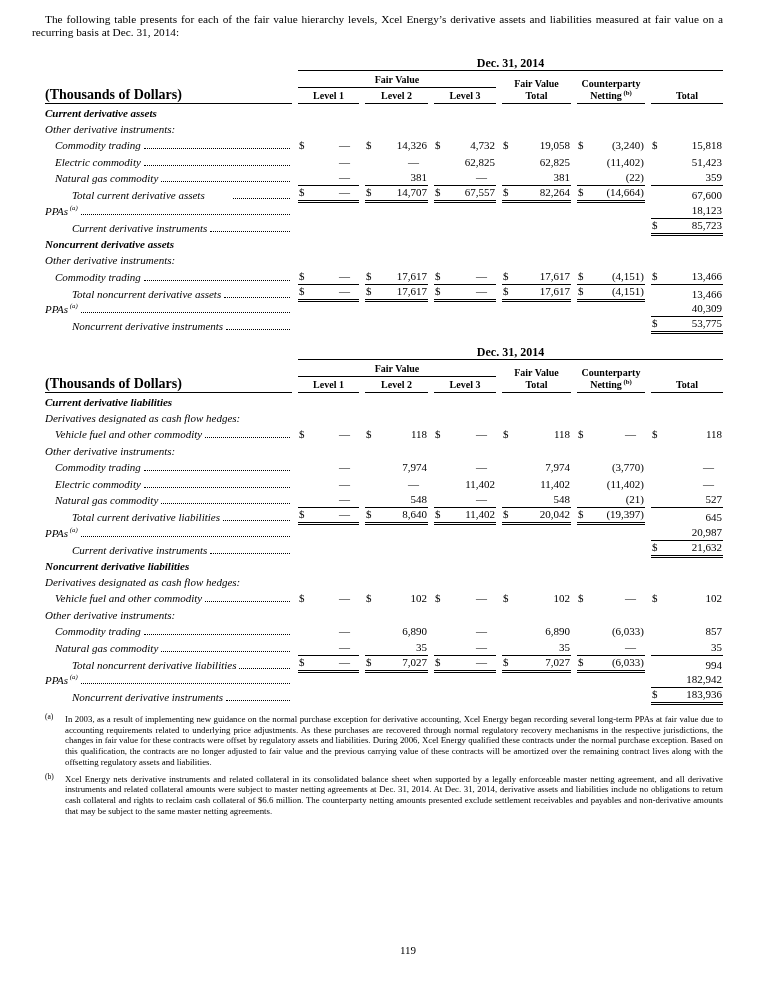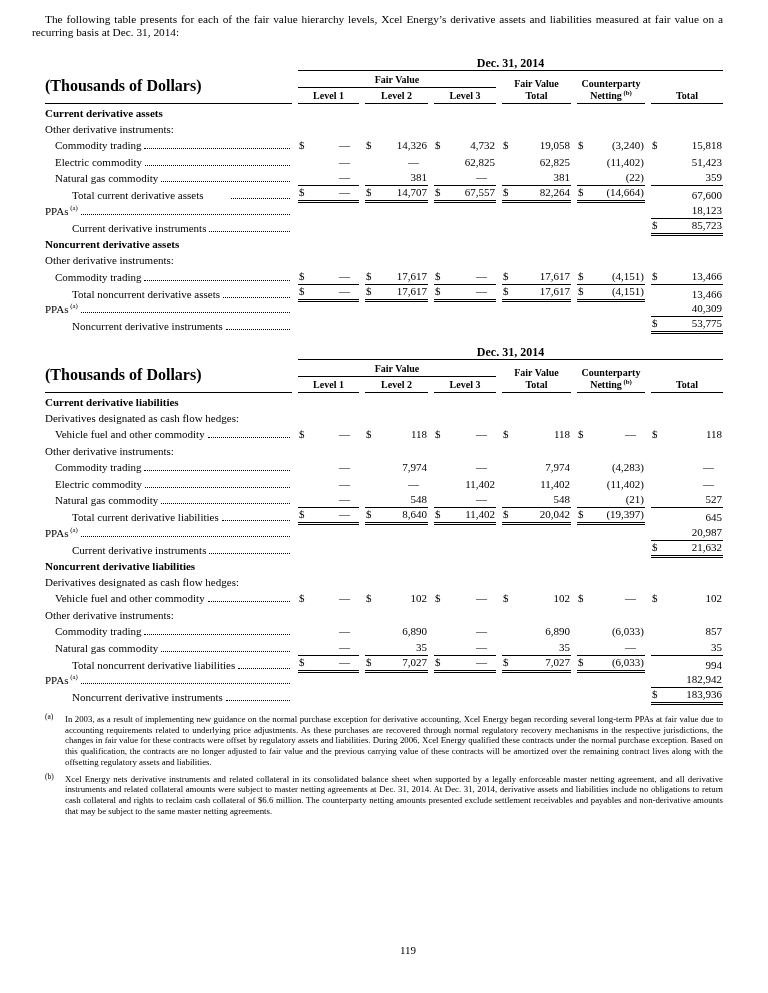--- a/index.html
+++ b/index.html
@@ -9,27 +9,27 @@
   .page{padding:13px 45px 0 45px;}
   .intro{margin:0 0 0 -13px;text-indent:13px;font-size:11.3px;line-height:13.4px;text-align:justify;}
   .fintable{margin-top:17px;}
   .fintable + .fintable{margin-top:12px;}
   .cols{display:grid;grid-template-columns:1fr 61px 63px 62px 69px 68px 72px;column-gap:6px;}
   .hdate .dh{grid-column:2/8;text-align:center;font-weight:bold;font-size:12px;line-height:12px;
              border-bottom:1px solid #000;padding-bottom:1px;}
   .hmain{align-items:end;margin-top:3px;}
   .hth{font-weight:bold;font-size:10px;line-height:11.5px;text-align:center;
        border-bottom:1px solid #000;padding-bottom:2px;}
-  .hlabel{font-weight:bold;font-size:16px;border-bottom:1.5px solid #000;padding-bottom:8px;align-self:end;}
+  .hlabel{font-weight:bold;font-size:14px;border-bottom:1.5px solid #000;padding-bottom:0;align-self:end;}
   .hgroup{grid-column:2/5;align-self:end;}
   .hgroup .gt{text-align:center;font-weight:bold;font-size:10px;line-height:12px;
               border-bottom:1px solid #000;margin-bottom:2px;padding-bottom:1px;}
   .hgroup .lv{display:grid;grid-template-columns:61px 63px 62px;column-gap:6px;}
   .row{height:16.4px;align-items:end;}
-  .lcell{font-size:11px;line-height:13px;display:flex;align-items:baseline;padding-bottom:1px;overflow:hidden;}
+  .lcell{font-size:11px;line-height:13px;display:flex;align-items:baseline;padding-bottom:1px;overflow:hidden;font-style:italic;}
   .lcell.bold{font-weight:bold;}
   .lbl{white-space:nowrap;}
   .dots{flex:1 1 auto;border-bottom:1.4px dotted #000;margin:0 2px 3px 3px;min-width:6px;}
   .cell{font-size:11px;line-height:13px;display:flex;padding:0 1px 1px 1px;}
   .cell .val{margin-left:auto;white-space:nowrap;}
   .val.dash{padding-right:8px;}
   .cell.u1{border-bottom:1px solid #000;}
   .cell.u2{border-bottom:3px double #000;}
   sup{font-size:6.8px;line-height:0;vertical-align:super;}
   .fnotes{margin-top:9px;}
@@ -441,21 +441,21 @@
         <div class="cell">
           <span class="val">7,974</span>
         </div>
         <div class="cell">
           <span class="val dash">—</span>
         </div>
         <div class="cell">
           <span class="val">7,974</span>
         </div>
         <div class="cell">
-          <span class="val">(4,283)</span>
+          <span class="val">(3,770)</span>
         </div>
         <div class="cell">
           <span class="val dash">—</span>
         </div>
       </div>
       <div class="row cols">
         <div class="lcell" style="padding-left: 10px;">
           <span class="lbl">Electric commodity</span>
           <span class="dots"></span>
         </div>

